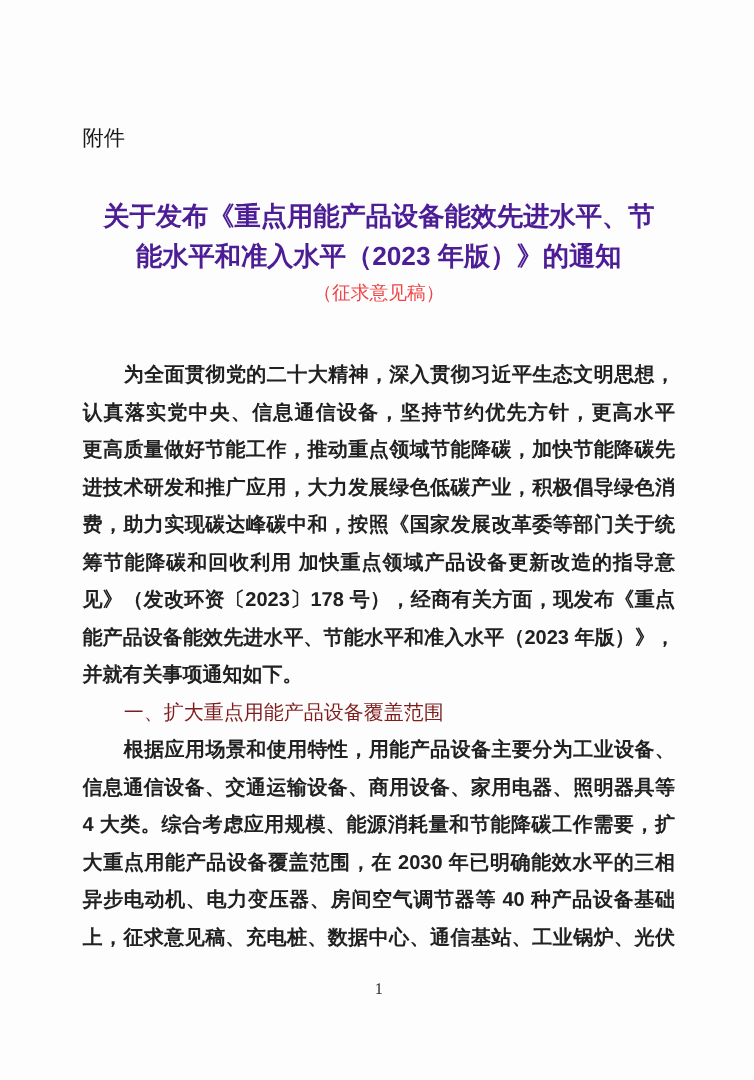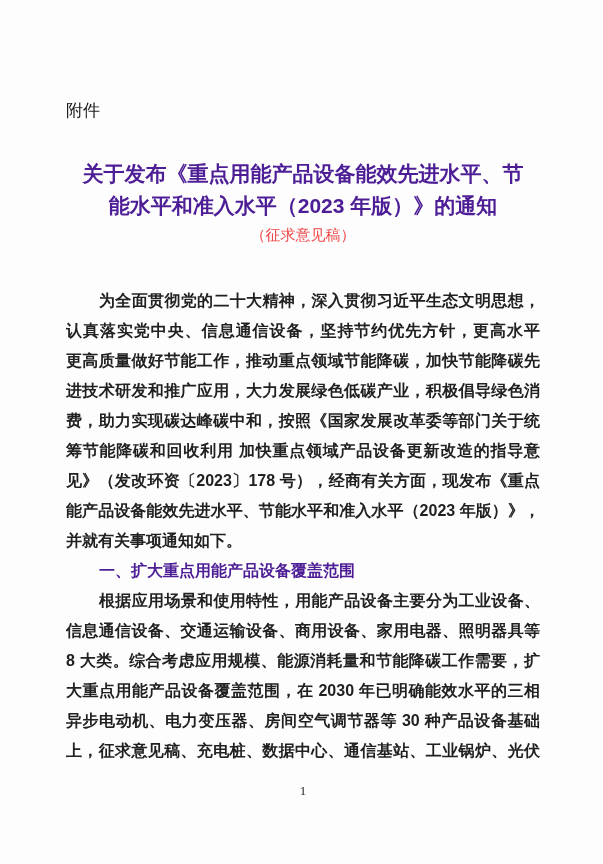--- a/index.html
+++ b/index.html
@@ -52,22 +52,22 @@
   }
   .line.fill {
     text-align: justify;
     text-align-last: justify;
   }
   .line.indent { text-indent: 33px; }
   .heading {
     height: 30px;
     line-height: 30px;
     padding-left: 33px;
-    font-weight: 700;
-    color: #4c1d95;
+    font-weight: 400;
+    color: #7f1d1d;
     overflow: hidden;
   }
   .page-number {
     margin-top: 16px;
     text-align: center;
     font-family: "Liberation Serif", serif;
     font-size: 13px;
     line-height: 18px;
     color: #2b2b2b;
   }
@@ -98,23 +98,23 @@
         <div class="line fill">见》（发改环资〔2023〕178 号），经商有关方面，现发布《重点用</div>
         <div class="line fill">能产品设备能效先进水平、节能水平和准入水平（2023 年版）》，</div>
         <div class="line">并就有关事项通知如下。</div>
       </div>
 
     <div class="heading">一、扩大重点用能产品设备覆盖范围</div>
 
     <div class="para">
         <div class="line indent fill">根据应用场景和使用特性，用能产品设备主要分为工业设备、</div>
         <div class="line fill">信息通信设备、交通运输设备、商用设备、家用电器、照明器具等</div>
-        <div class="line fill">8 大类。综合考虑应用规模、能源消耗量和节能降碳工作需要，扩</div>
+        <div class="line fill">4 大类。综合考虑应用规模、能源消耗量和节能降碳工作需要，扩</div>
         <div class="line fill">大重点用能产品设备覆盖范围，在 2030 年已明确能效水平的三相</div>
-        <div class="line fill">异步电动机、电力变压器、房间空气调节器等 30 种产品设备基础</div>
+        <div class="line fill">异步电动机、电力变压器、房间空气调节器等 40 种产品设备基础</div>
         <div class="line fill">上，征求意见稿、充电桩、数据中心、通信基站、工业锅炉、光伏</div>
       </div>
 
   </div>
 
   <div class="page-number">1</div>
 
 </div>
 
 </body></html>

